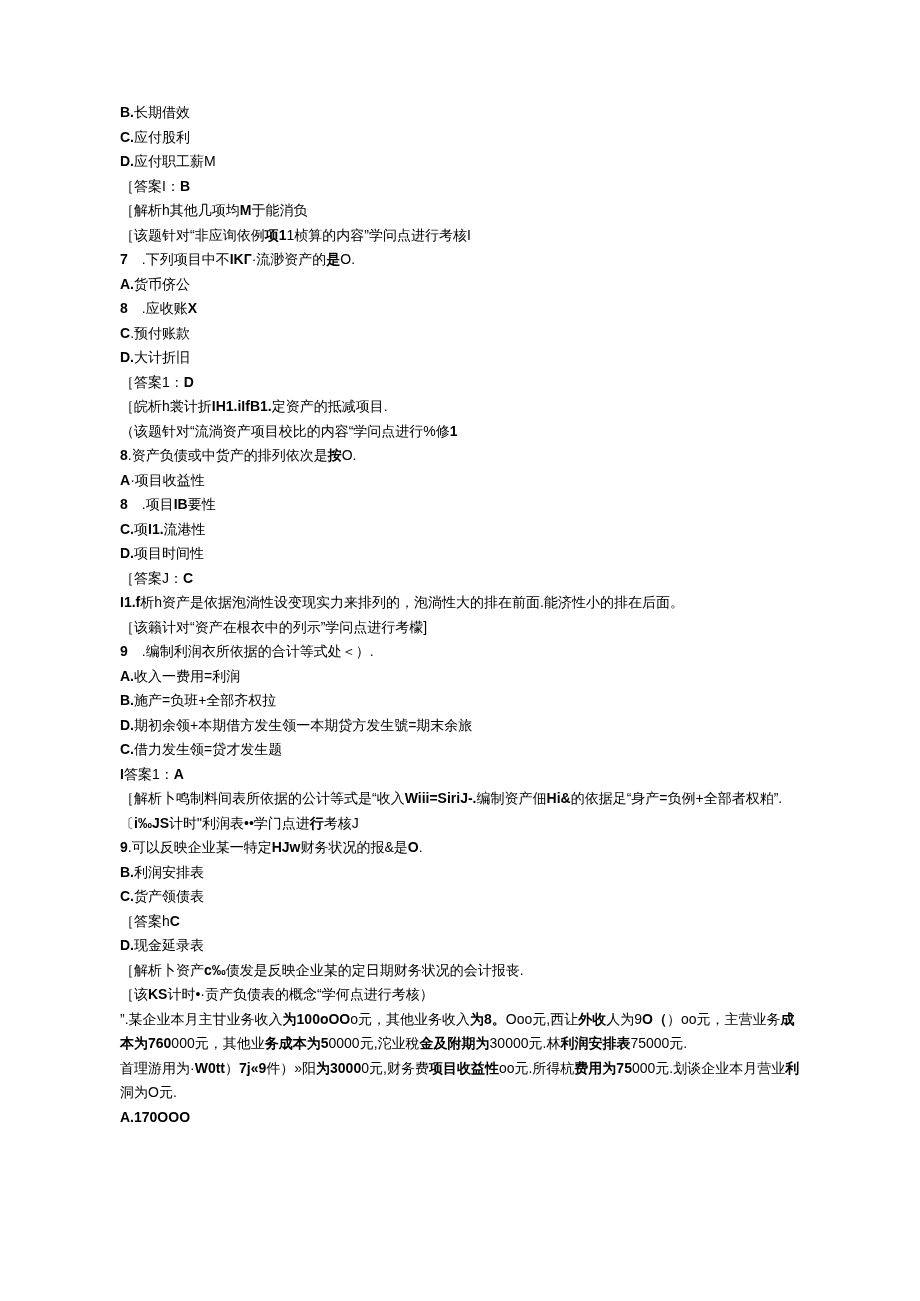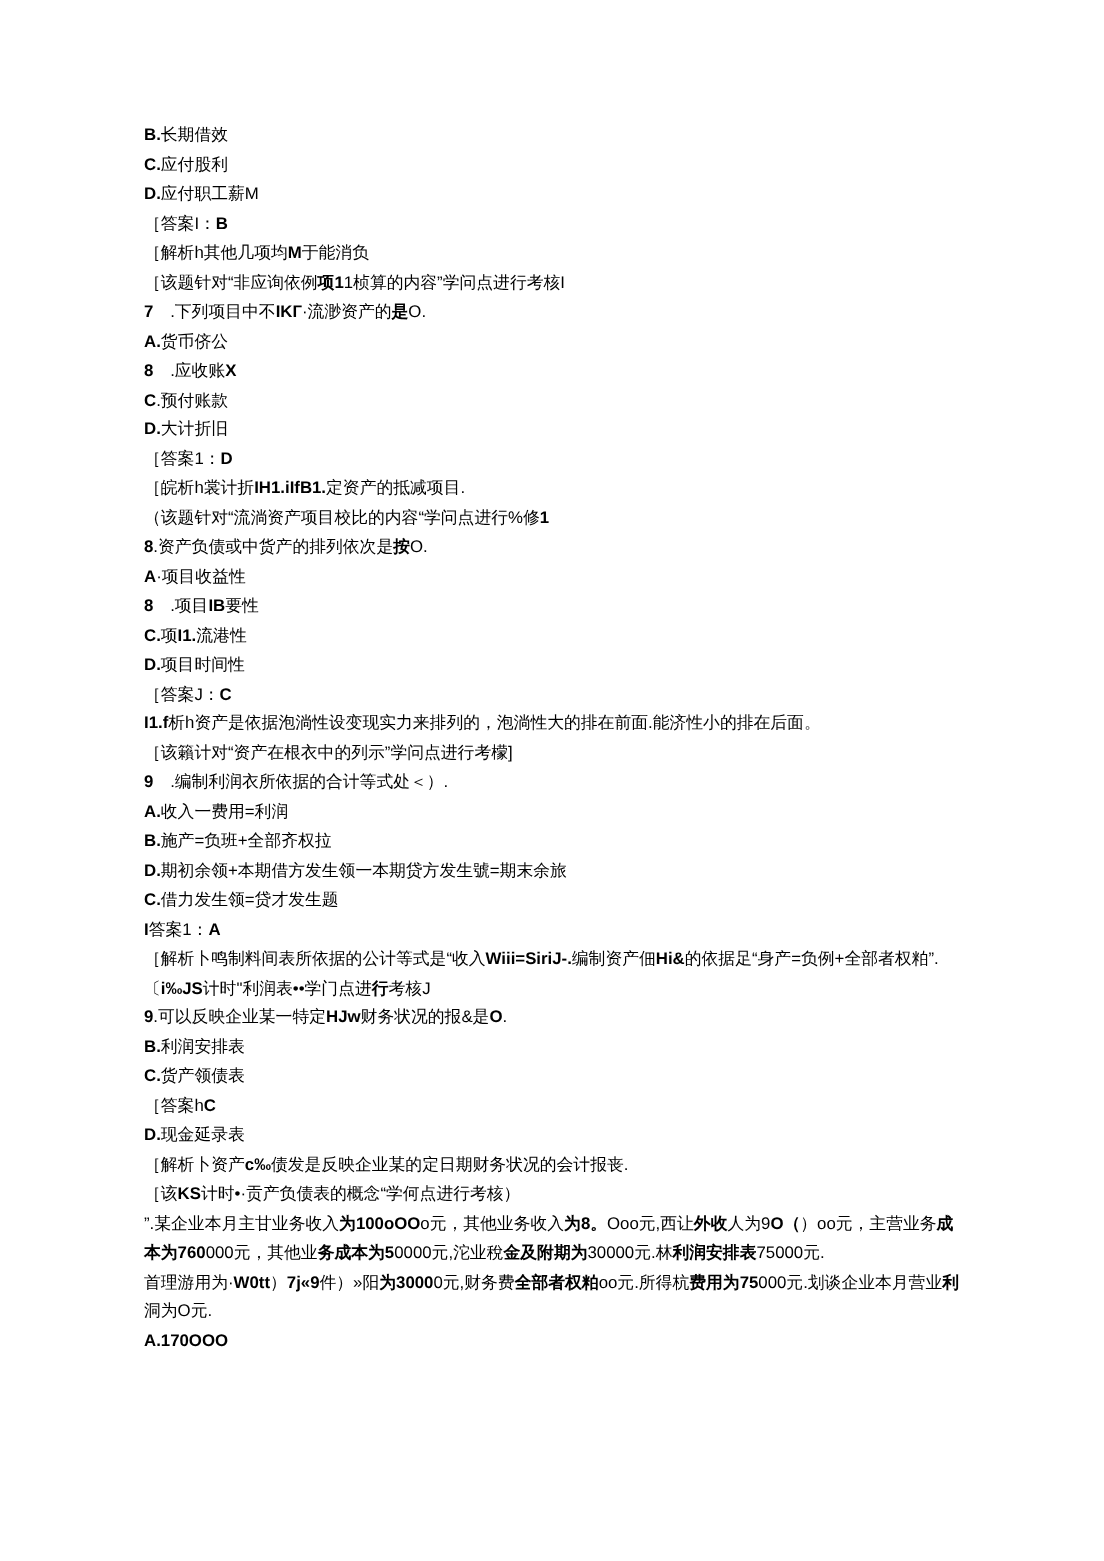--- a/index.html
+++ b/index.html
@@ -55,15 +55,15 @@
     <p class="line">［解析卜鸣制料间表所依据的公计等式是“收入<span class="bold-run">Wiii=SiriJ-.</span>编制资产佃<span class="bold-run">Hi&amp;</span>的依据足“身产=负例+全部者权粕”.</p>
     <p class="line">〔<span class="bold-run">i‰JS</span>计时"利润表••学门点进<span class="bold-run">行</span>考核J</p>
     <p class="line"><span class="bold-run">9</span>.可以反映企业某一特定<span class="bold-run">HJw</span>财务状况的报&amp;是<span class="bold-run">O</span>.</p>
     <p class="line"><span class="bold-run">B.</span>利润安排表</p>
     <p class="line"><span class="bold-run">C.</span>货产领债表</p>
     <p class="line">［答案h<span class="bold-run">C</span></p>
     <p class="line"><span class="bold-run">D.</span>现金延录表</p>
     <p class="line">［解析卜资产<span class="bold-run">c‰</span>债发是反映企业某的定日期财务状况的会计报丧.</p>
     <p class="line">［该<span class="bold-run">KS</span>计时•·贡产负债表的概念“学何点进行考核）</p>
     <p class="line">”.某企业本月主甘业务收入<span class="bold-run">为100oOO</span>o元，其他业务收入<span class="bold-run">为8。</span>Ooo元,西让<span class="bold-run">外收</span>人为9<span class="bold-run">O（</span>）oo元，主营业务<span class="bold-run">成本为760</span>000元，其他业<span class="bold-run">务成本为5</span>0000元,沱业稅<span class="bold-run">金及附期为</span>30000元.林<span class="bold-run">利润安排表</span>75000元.</p>
-    <p class="line">首理游用为·<span class="bold-run">W0tt</span>）<span class="bold-run">7j«9</span>件）»阳<span class="bold-run">为3000</span>0元,财务费<span class="bold-run">全部者权粕</span>oo元.所得杭<span class="bold-run">费用为75</span>000元.划谈企业本月营业<span class="bold-run">利</span>洞为O元.</p>
+    <p class="line">首理游用为·<span class="bold-run">W0tt</span>）<span class="bold-run">7j«9</span>件）»阳<span class="bold-run">为3000</span>0元,财务费<span class="bold-run">项目收益性</span>oo元.所得杭<span class="bold-run">费用为75</span>000元.划谈企业本月营业<span class="bold-run">利</span>洞为O元.</p>
     <p class="line"><span class="bold-run">A.170OOO</span></p>
   </div>
 
 </body></html>

